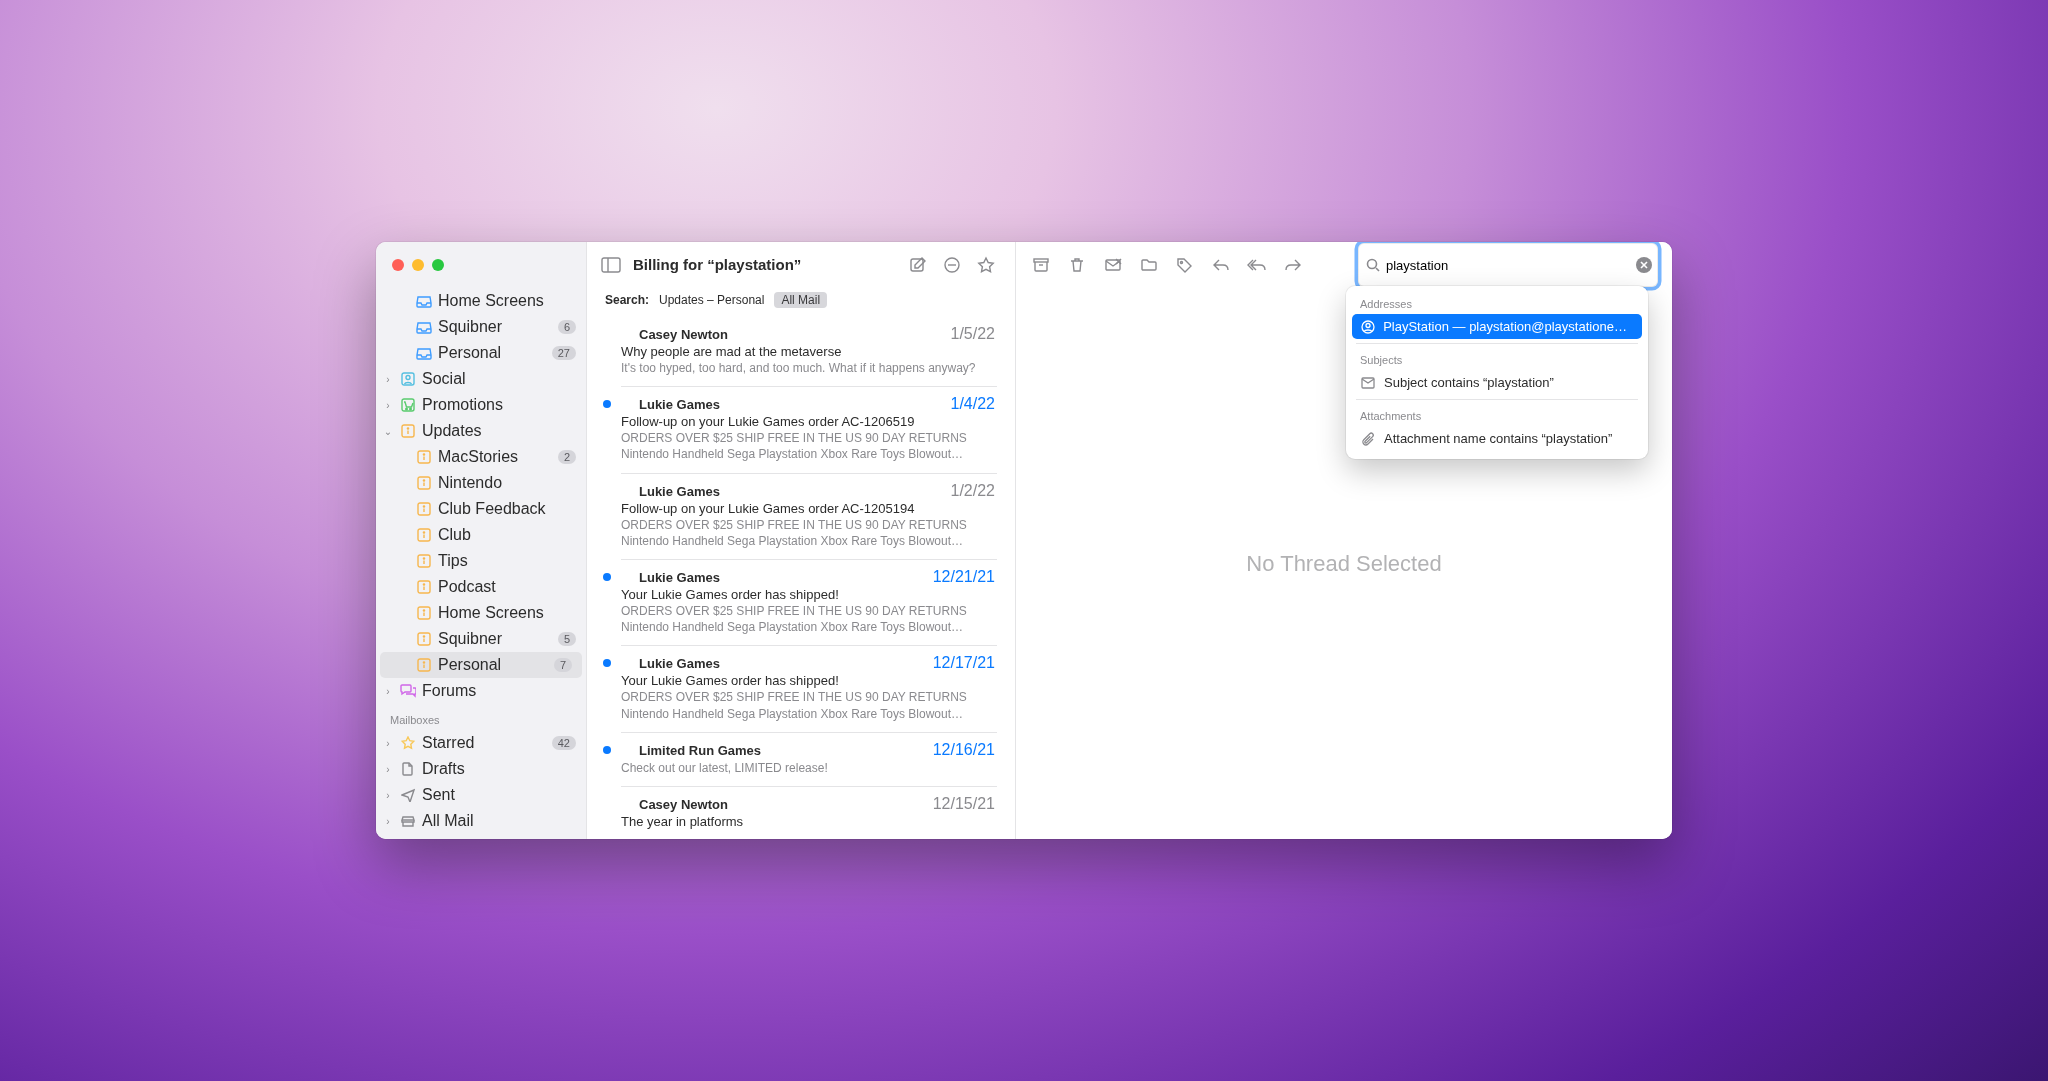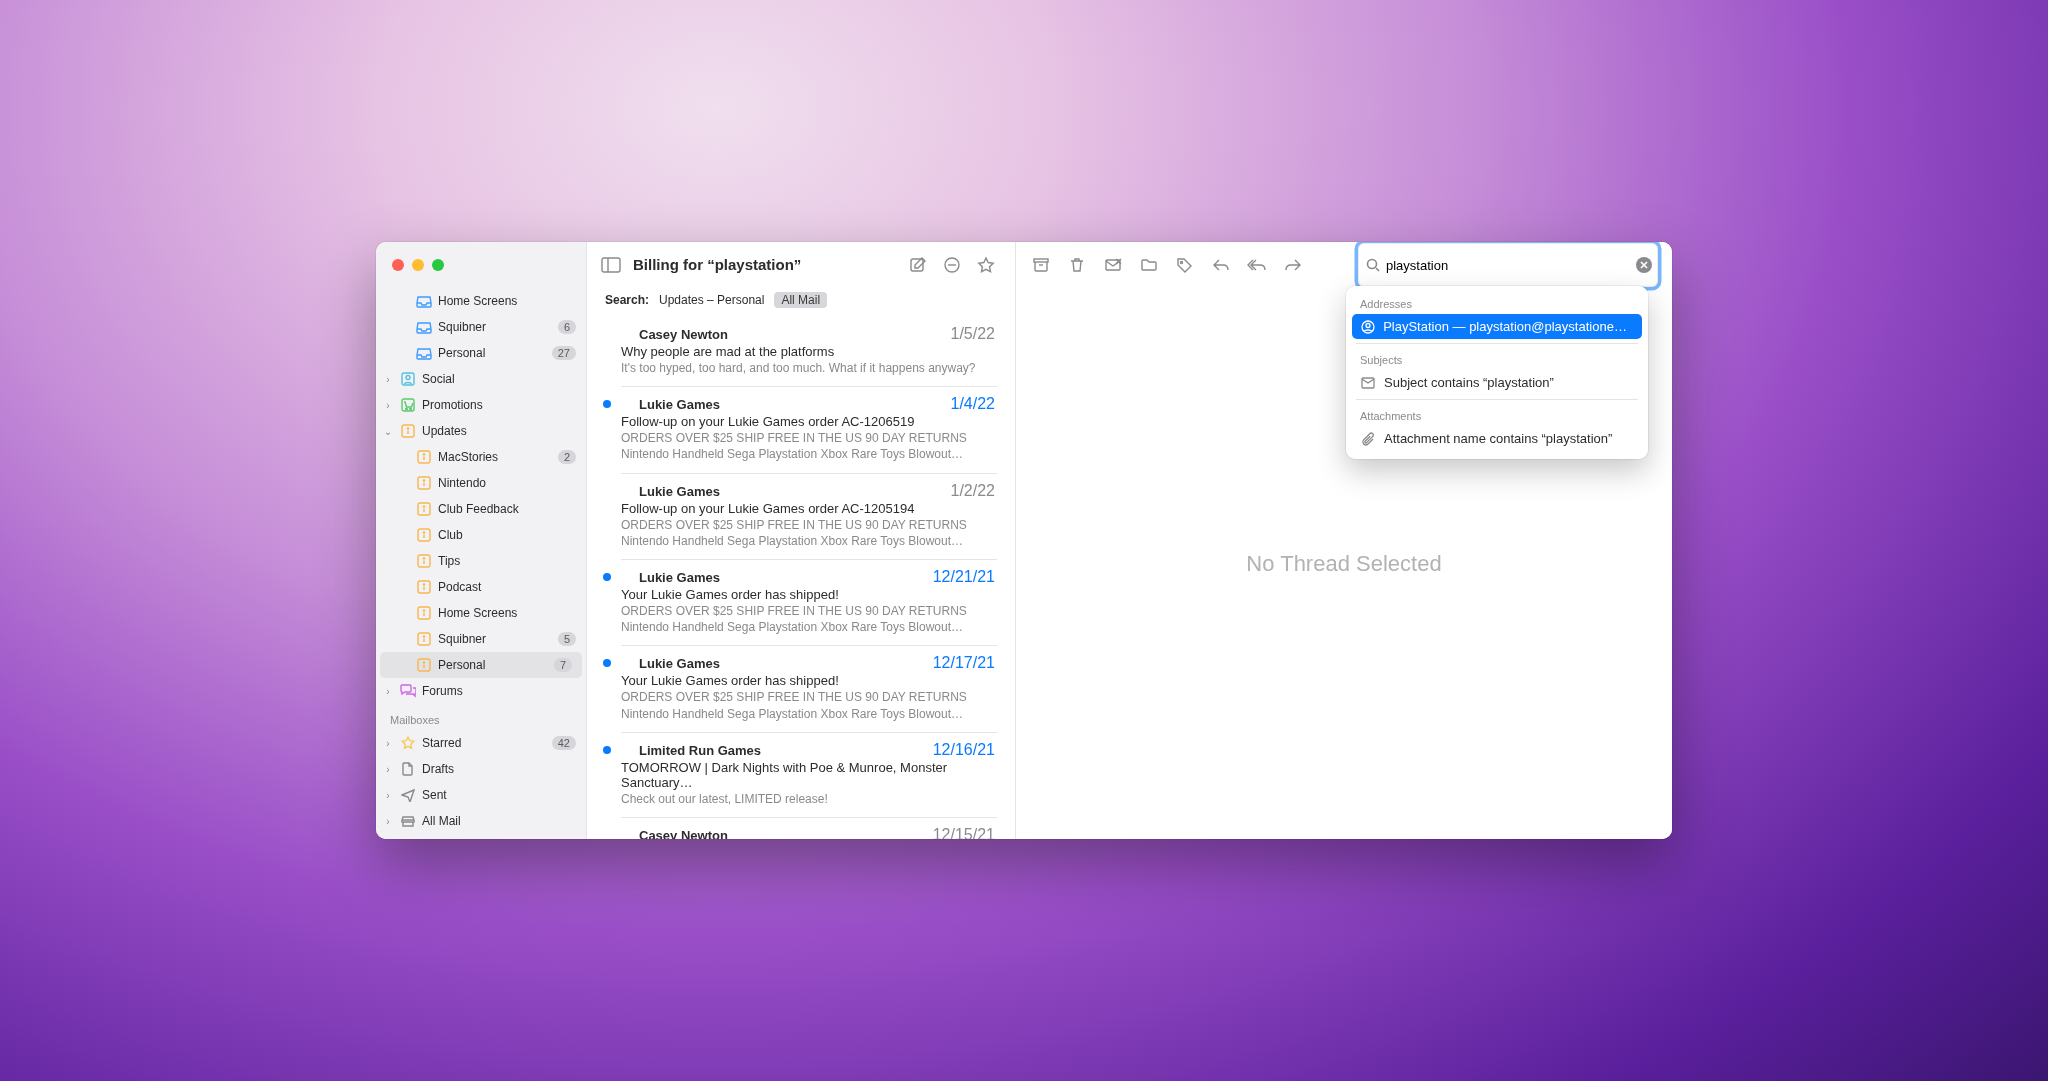--- a/index.html
+++ b/index.html
@@ -87,21 +87,21 @@
     color: var(--text-muted);
     flex-shrink:0;
   }
   .sb-icon.blue  { color:#3e9cff; }
   .sb-icon.green { color:#5acb6e; }
   .sb-icon.orange{ color:#f7b74e; }
   .sb-icon.purple{ color:#d066e8; }
   .sb-icon.yellow{ color:#f8c858; }
   .sb-icon.cyan  { color:#54bfe0; }
   .sb-icon.gray  { color:#8a8a8e; }
-  .sb-label { flex:1; font-size:12px; white-space:nowrap; overflow:hidden; text-overflow:ellipsis; }
+  .sb-label { flex:1; font-size:16px; white-space:nowrap; overflow:hidden; text-overflow:ellipsis; }
   .sb-badge {
     background: var(--badge-bg);
     color: var(--badge-text);
     font-size: 11px;
     min-width: 18px;
     padding: 1px 6px;
     border-radius: 9px;
     text-align:center;
     font-weight: 500;
   }
@@ -523,21 +523,21 @@
       <strong>Search:</strong>
       <span class="scope-pill">Updates – Personal</span>
       <span class="scope-pill active">All Mail</span>
     </div>
     <div class="messages" id="messages">
         <div class="msg">
           <div class="msg-row1">
             <span class="msg-sender">Casey Newton</span>
             <span class="msg-date">1/5/22</span>
           </div>
-          <div class="msg-subject">Why people are mad at the platforms</div>
+          <div class="msg-subject">Why people are mad at the metaverse</div>
           <div class="msg-preview">It's too hyped, too hard, and too much. What if it happens anyway?</div>
         </div>
         <div class="msg">
           <span class="unread-dot"></span>
           <div class="msg-row1">
             <span class="msg-sender">Lukie Games</span>
             <span class="msg-date unread">1/4/22</span>
           </div>
           <div class="msg-subject">Follow-up on your Lukie Games order AC-1206519</div>
           <div class="msg-preview">ORDERS OVER $25 SHIP FREE IN THE US 90 DAY RETURNS Nintendo Handheld Sega Playstation Xbox Rare Toys Blowout Specials Hello…</div>
@@ -567,21 +567,20 @@
           </div>
           <div class="msg-subject">Your Lukie Games order has shipped!</div>
           <div class="msg-preview">ORDERS OVER $25 SHIP FREE IN THE US 90 DAY RETURNS Nintendo Handheld Sega Playstation Xbox Rare Toys Blowout Specials Hello…</div>
         </div>
         <div class="msg">
           <span class="unread-dot"></span>
           <div class="msg-row1">
             <span class="msg-sender">Limited Run Games</span>
             <span class="msg-date unread">12/16/21</span>
           </div>
-          <div class="msg-subject">TOMORROW | Dark Nights with Poe &amp; Munroe, Monster Sanctuary…</div>
           <div class="msg-preview">Check out our latest, LIMITED release!</div>
         </div>
         <div class="msg">
           <div class="msg-row1">
             <span class="msg-sender">Casey Newton</span>
             <span class="msg-date">12/15/21</span>
           </div>
           <div class="msg-subject">The year in platforms</div>
         </div>
       </div>

